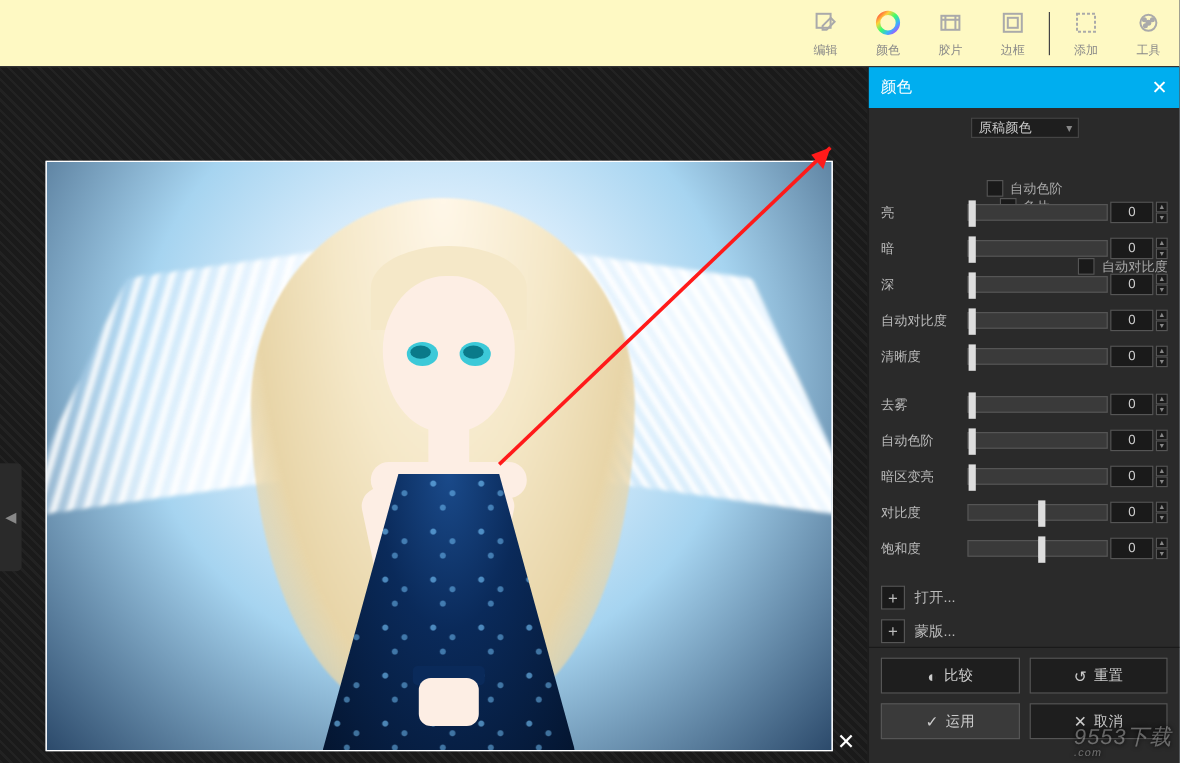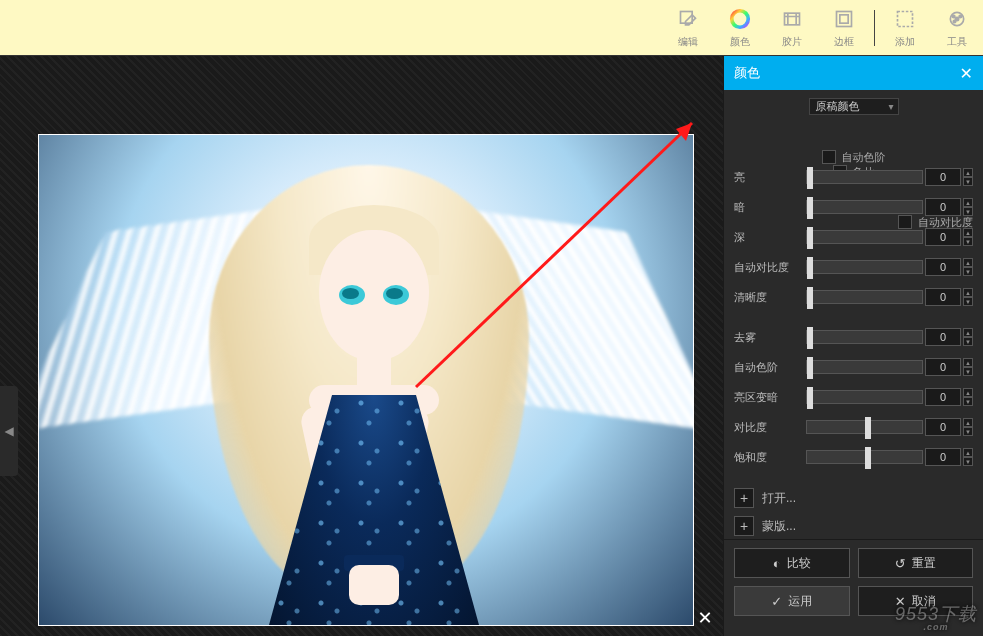--- a/index.html
+++ b/index.html
@@ -163,21 +163,21 @@
     color:#ccc; display:flex; align-items:center; justify-content:center;
     gap:6px; cursor:pointer; font-size:12px;
   }
   .btn.primary { background:#3a3a3a; }
   .btn .bi { font-size:13px; }
   .watermark {
     position:absolute; right:6px; bottom:4px; color:rgba(255,255,255,0.35);
     font-size:18px; font-style:italic; letter-spacing:1px; pointer-events:none;
     text-shadow:0 0 4px #000;
   }
-  .watermark small{ font-size:9px; display:block; text-align:center; margin-top:-4px;font-weight:bold;}
+  .watermark small{ font-size:9px; display:block; text-align:left; margin-top:-4px;}
 </style>
 </head>
 <body>
 
 <div class="toolbar">
   <div class="tool-item">
     <span class="ticon">
       <svg width="20" height="20" viewBox="0 0 24 24" fill="none" stroke="#aaa" stroke-width="2">
           <rect x="3" y="3" width="14" height="14"></rect>
           <path d="M17 7l4 4-8 8H9v-4z"></path>
@@ -373,21 +373,21 @@
           <div class="slider-track">
             <div class="thumb" style="left:0%"></div>
           </div>
           <input class="slider-val" value="0" style="">
           <div class="spin">
             <div>▲</div>
             <div>▼</div>
           </div>
         </div>
         <div class="slider-row">
-          <span class="slider-label">亮区变暗</span>
+          <span class="slider-label">暗区变亮</span>
           <div class="slider-track">
             <div class="thumb" style="left:0%"></div>
           </div>
           <input class="slider-val" value="0" style="">
           <div class="spin">
             <div>▲</div>
             <div>▼</div>
           </div>
         </div>
         <div class="slider-row">

